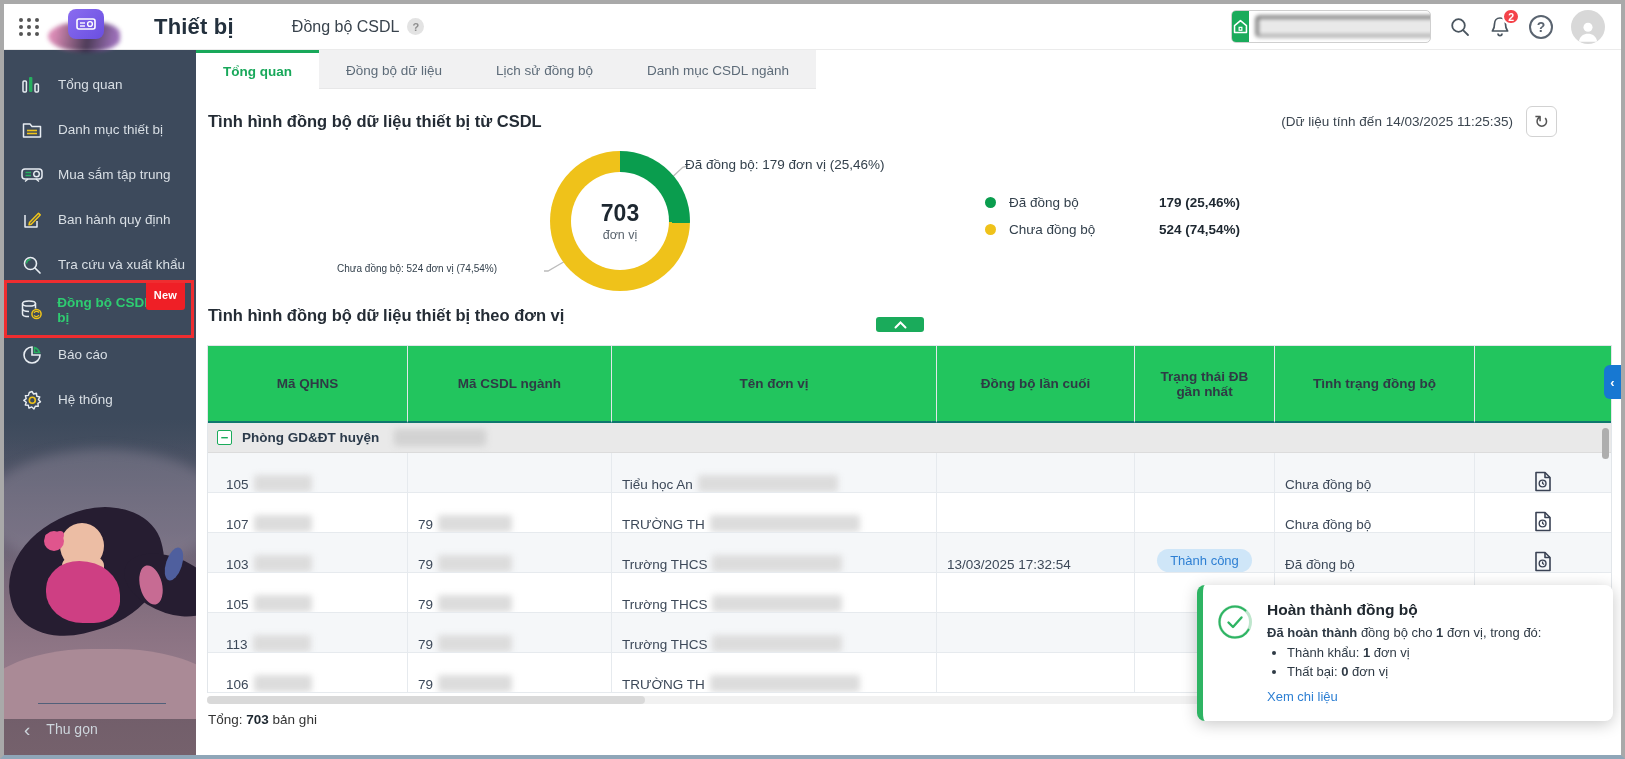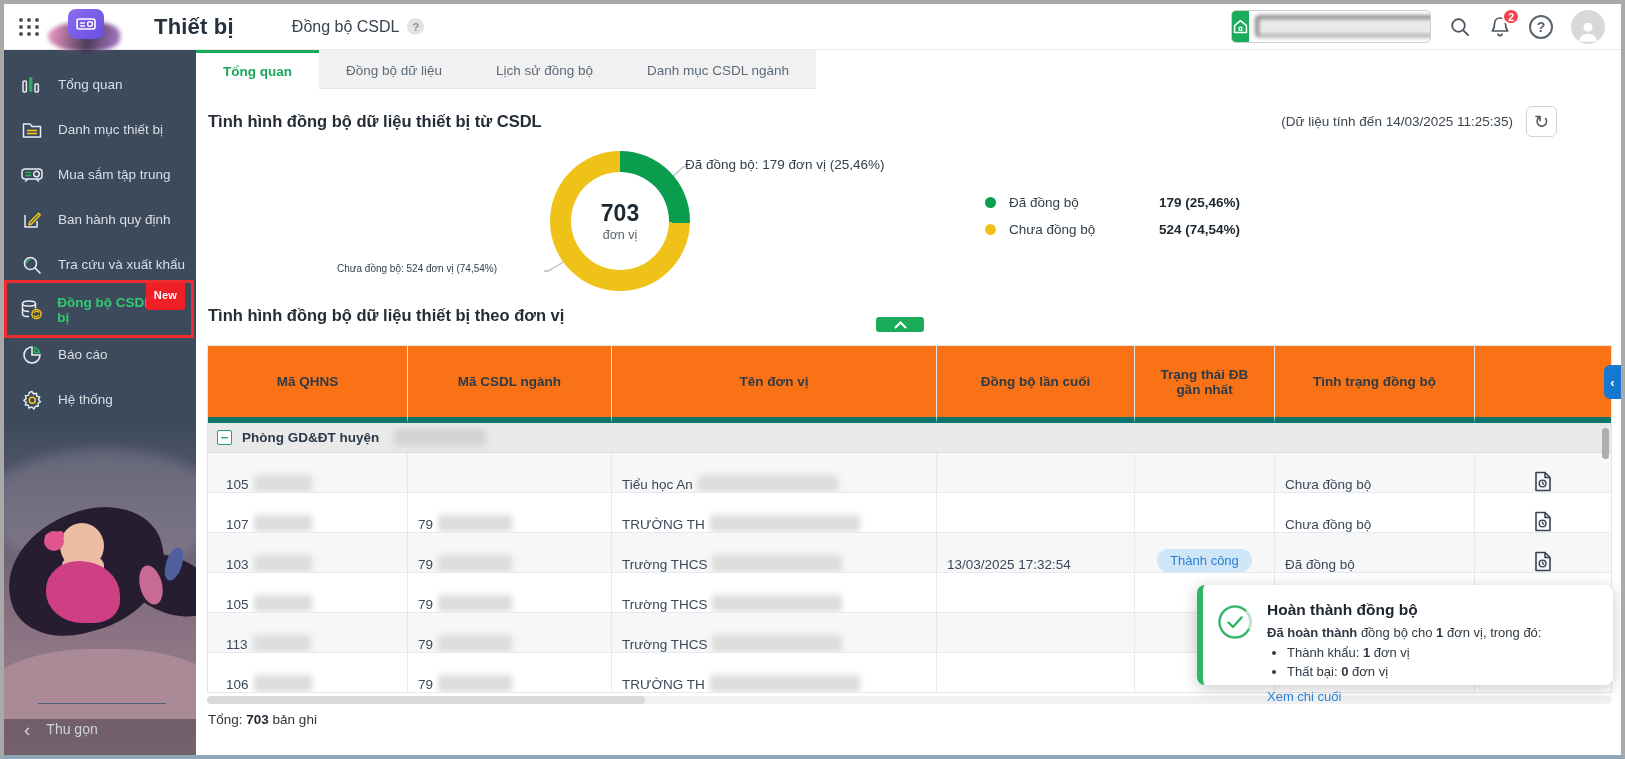--- a/index.html
+++ b/index.html
@@ -95,21 +95,21 @@
   .legend-dot{width:11px;height:11px;border-radius:50%; margin-right:13px;}
   .legend-label{font-size:13.5px; color:#33404c; width:150px;}
   .legend-val{font-size:13.5px; font-weight:700; color:#1d2730;}
   .sec2head{position:absolute; left:12px; top:256px; right:12px; display:flex; align-items:center;}
   .collapse-pill{position:absolute; left:668px; top:60%; width:48px; height:15px; background:#1aab5b;
     border:none; border-radius:3px; cursor:pointer; display:flex; align-items:center; justify-content:center;}
   
   .table{position:absolute; left:11px; top:295px; width:1405px; border:1px solid #e2e6ea; border-bottom:none; font-size:13.5px; background:#fff;}
   .trow{display:grid; grid-template-columns:200px 204px 325px 198px 140px 200px 136px;}
   .thead .cell{height:77px; display:flex; align-items:center; justify-content:center; text-align:center;
-    background:#f97316; color:#2f3a45; font-weight:700; border-right:1px solid #e2e6ea; border-bottom:6px solid #0f766e; padding:0 14px;}
+    background:#22c55e; color:#2f3a45; font-weight:700; border-right:1px solid #e2e6ea; border-bottom:2px solid #0f766e; padding:0 14px;}
   .thead .cell:last-child{border-right:none;}
   .group-row{height:30px; background:#e9e9e9; display:flex; align-items:center; gap:10px; padding-left:9px;
     border-bottom:1px solid #dcdcdc; color:#2b3a4a; font-weight:700;}
   .minus-box{width:15px;height:15px;border:1.5px solid #1aab5b;border-radius:2px;background:#fff;color:#1aab5b;
     font-weight:700;font-size:13px;line-height:11px;display:flex;align-items:center;justify-content:center;cursor:pointer;}
   .tbody .trow{height:40px;}
   .tbody .trow:nth-child(odd){background:#f5f7f9;}
   .tbody .trow:nth-child(even){background:#fff;}
   .tbody .cell{display:flex; align-items:flex-end; border-right:1px solid #e6eaee; border-bottom:1px solid #e6eaee;
     color:#3c4858; padding:0 10px; overflow:hidden; white-space:nowrap;}
@@ -122,21 +122,21 @@
   .action-btn{background:none;border:none;cursor:pointer;display:flex;align-items:center;}
   .vscroll-thumb{position:absolute; left:1406px; top:378px; width:7px; height:31px; background:#aeaeae; border-radius:4px;}
   .hscroll{position:absolute; left:11px; top:646px; width:1405px; height:8px; background:#f1f1f1; border-radius:4px;}
   .hscroll .thumb{width:438px; height:8px; background:#d9d9d9; border-radius:4px; cursor:pointer;}
   .total-row{position:absolute; left:12px; top:662px; font-size:13.5px; color:#333;}
   .total-row b{color:#1d2730;}
   .side-tab{position:absolute; right:0; top:315px; width:17px; height:34px; background:#1778d2; color:#fff;
     border:none; border-radius:6px 0 0 6px; font-size:13px; font-weight:700; cursor:pointer;
     display:flex; align-items:center; justify-content:center; z-index:15;}
   
-  .toast{position:absolute; left:1193px; top:581px; width:416px; height:100px; background:#fff;
+  .toast{position:absolute; left:1193px; top:581px; width:416px; height:136px; background:#fff;
     border-radius:8px; box-shadow:0 3px 16px rgba(0,0,0,.22); border-left:6px solid #2eb463; z-index:40;
     padding:13px 16px 10px 14px; display:flex; gap:14px;}
   .toast-body{font-size:13px; color:#2f3a45; line-height:1.5;}
   .toast-title{font-size:15.5px; font-weight:700; color:#20282f; margin-bottom:2px;}
   .toast ul{margin:0 0 2px 20px;}
   .toast-link{color:#2d7fd3; font-size:13px; text-decoration:none; cursor:pointer; display:inline-block; margin-top:3px;}
   .b{font-weight:700;}
 </style>
 </head>
 <body>
@@ -562,17 +562,17 @@
     </div>
     <div class="toast-body">
       <div class="toast-title">Hoàn thành đồng bộ</div>
       <div>
         <span class="b">Đã hoàn thành</span><span> đồng bộ cho </span><span class="b">1</span><span> đơn vị, trong đó:</span>
       </div>
       <ul>
         <li><span>Thành khẩu: </span><span class="b">1</span><span> đơn vị</span></li>
         <li><span>Thất bại: </span><span class="b">0</span><span> đơn vị</span></li>
       </ul>
-      <a class="toast-link">Xem chi cuối</a>
+      <a class="toast-link">Xem chi liệu</a>
     </div>
   </div>
 
 </div>
 
 </body></html>

